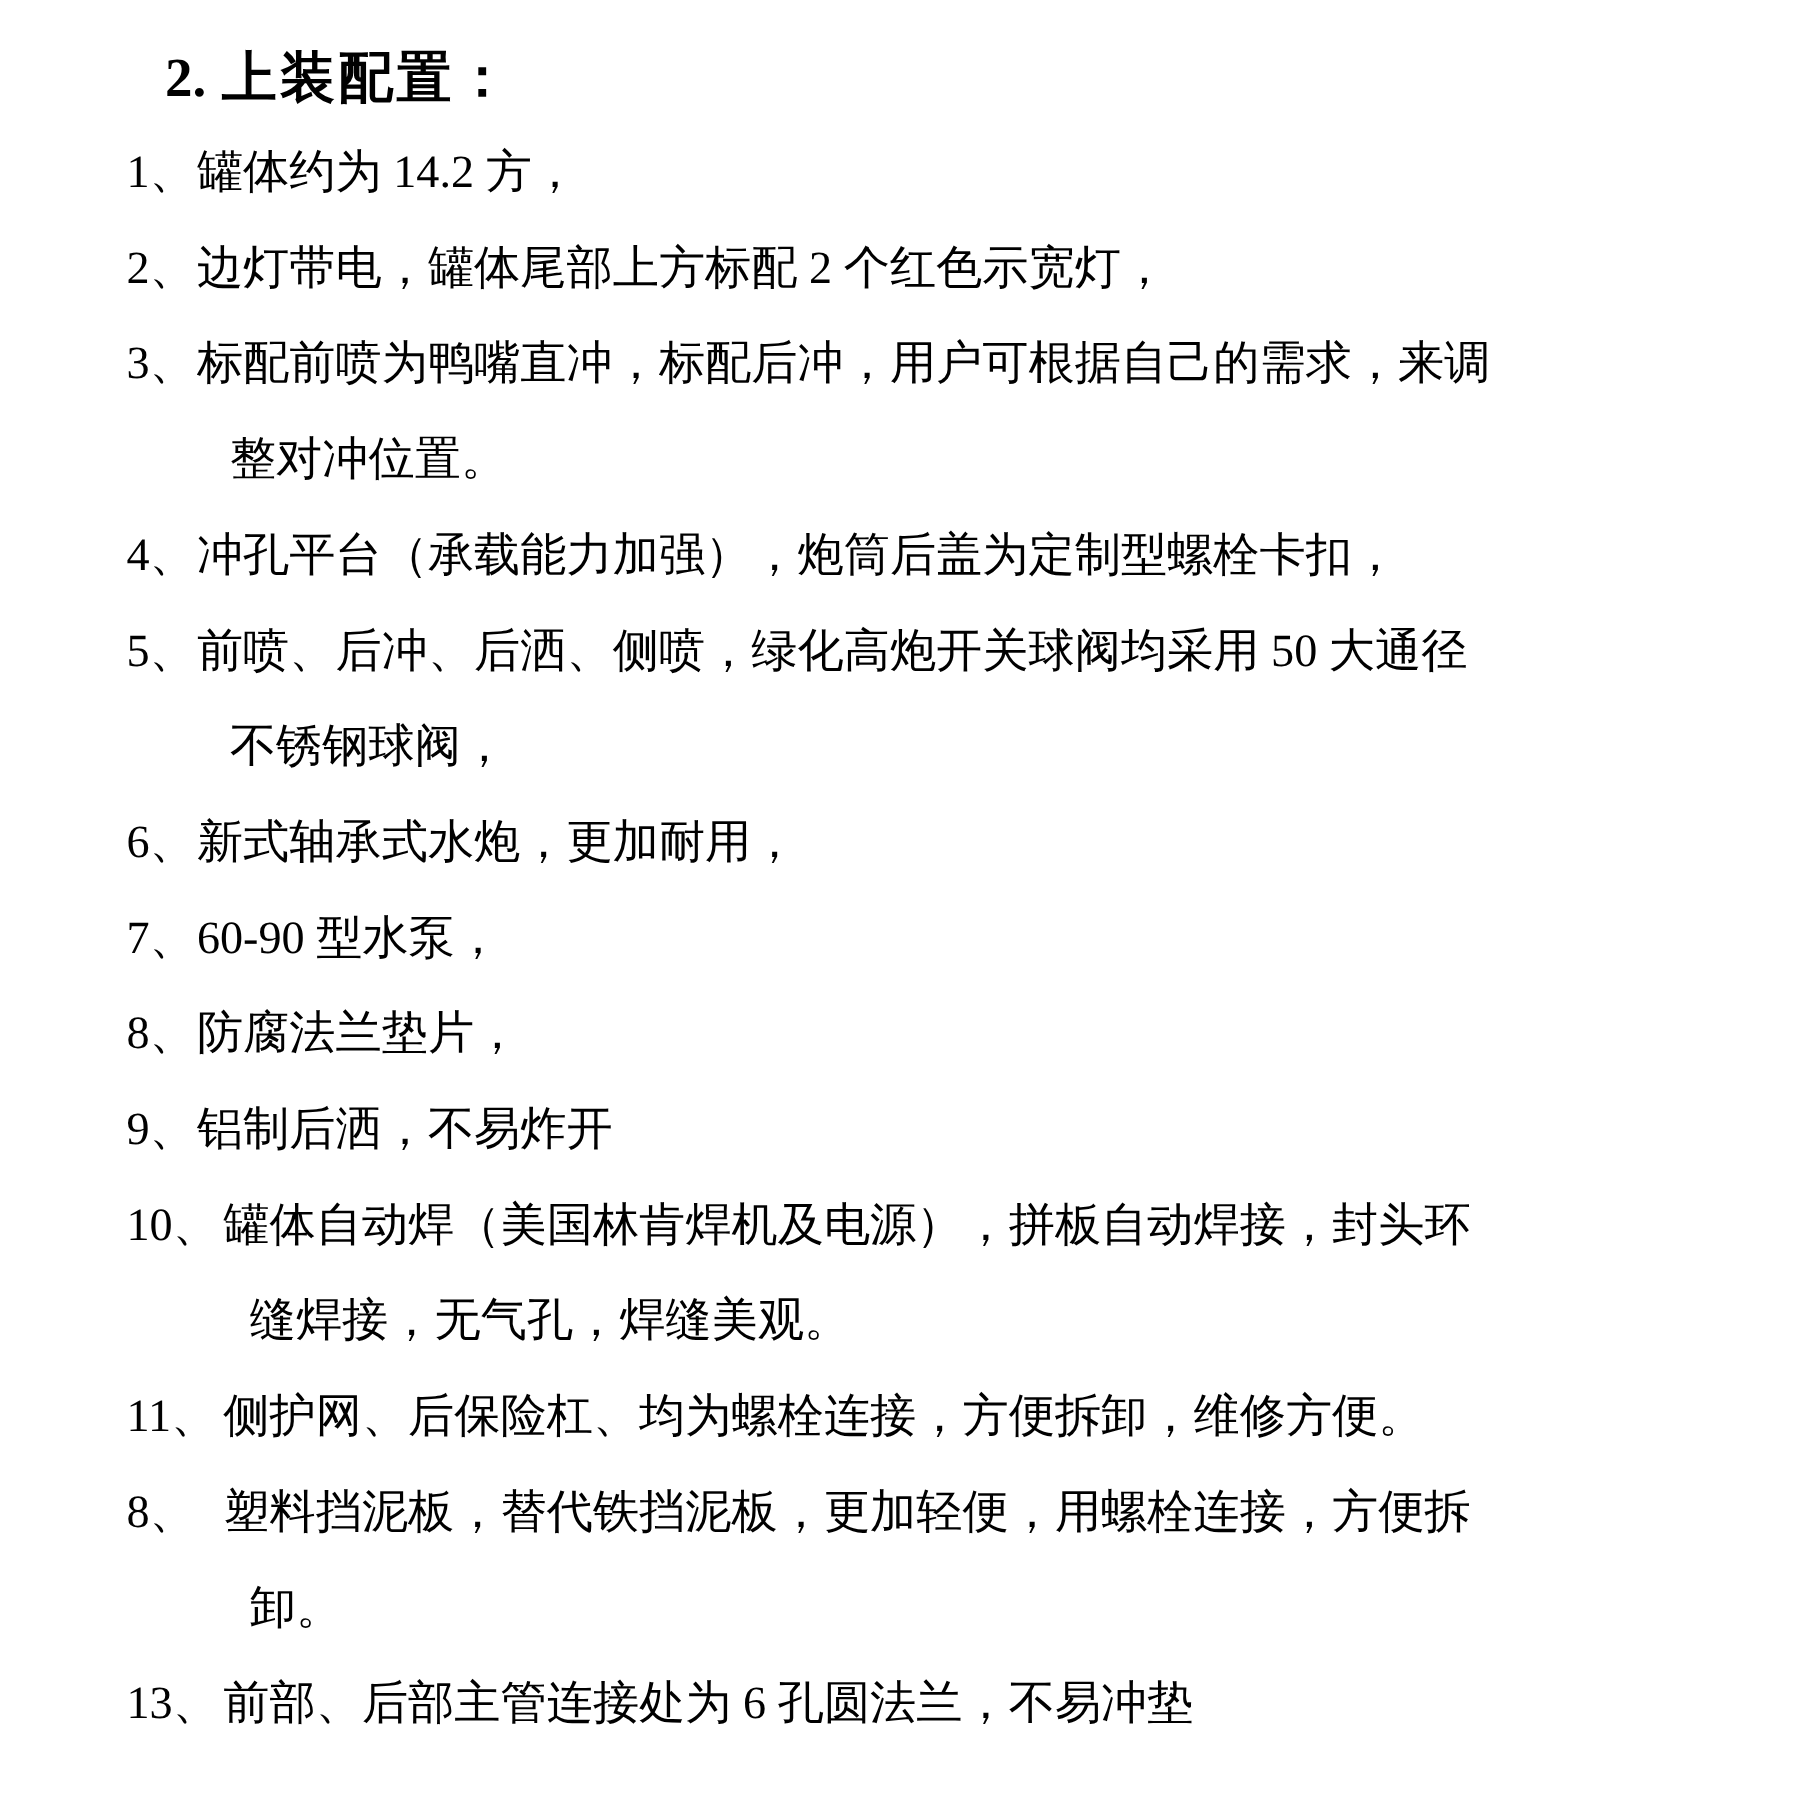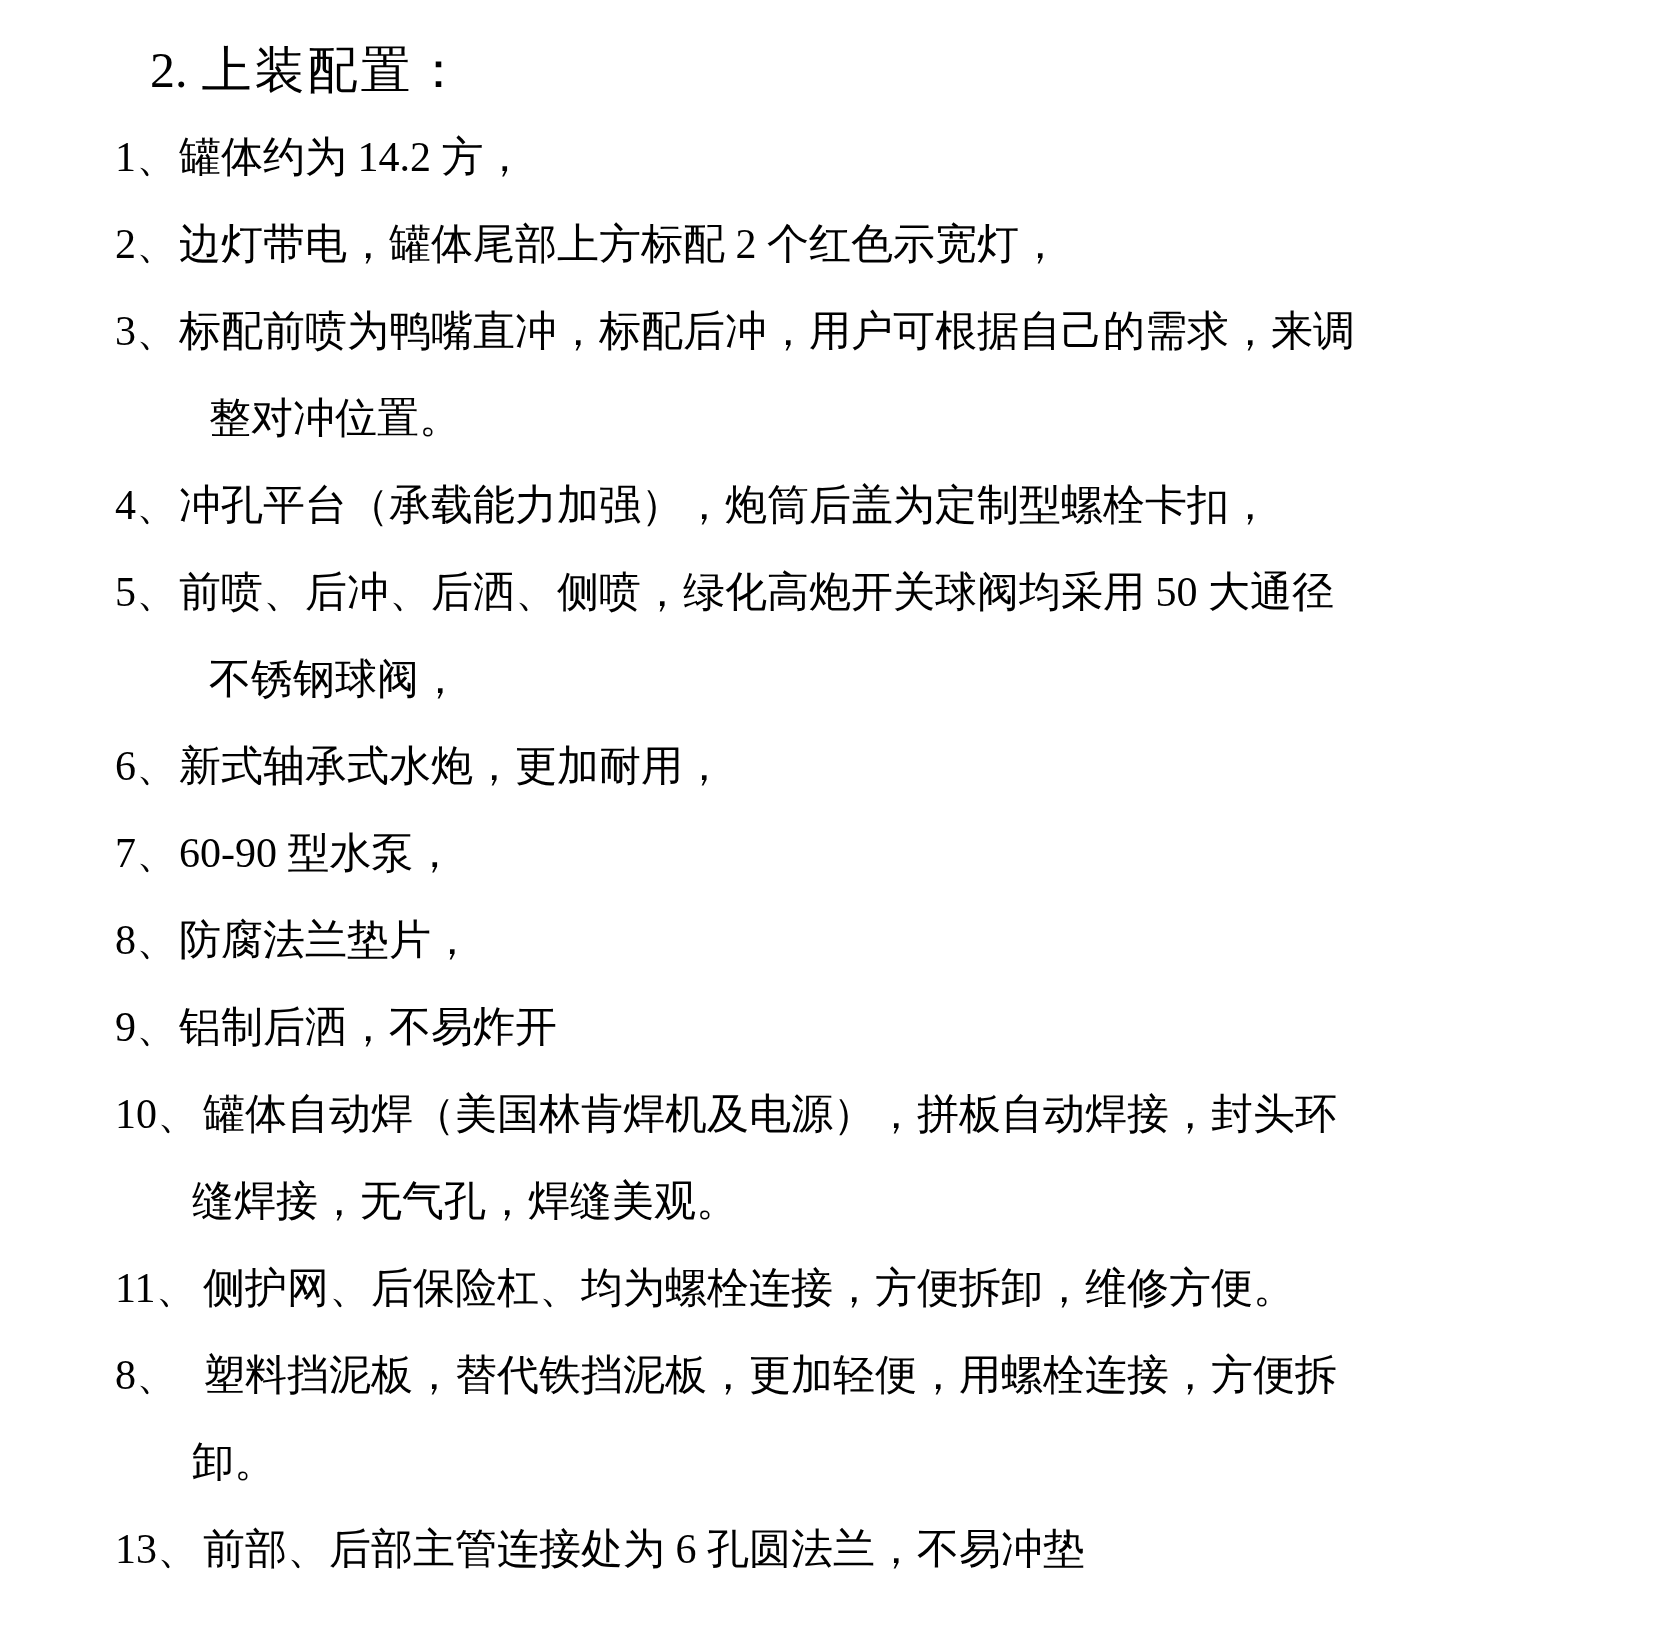--- a/index.html
+++ b/index.html
@@ -10,21 +10,21 @@
     height: 1637px;
     background: #ffffff;
     color: #000000;
     font-family: "Liberation Serif", "DejaVu Serif", serif;
     overflow: hidden;
     padding-top: 27px;
   }
   .heading {
     font-size: 50px;
     line-height: 87px;
-    font-weight: normal;
+    font-weight: bold;
     padding-left: 150px;
     white-space: nowrap;
     color: #000000;
   }
   .h-num {
     font-family: "Liberation Serif", "DejaVu Serif", serif;
     margin-right: 14px;
   }
   .h-text {
     font-family: "Liberation Sans", "DejaVu Sans", sans-serif;
@@ -35,21 +35,21 @@
     font-size: 42px;
     line-height: 87px;
     white-space: nowrap;
     color: #000000;
   }
   .num { display: inline-block; }
   .n1 { width: 64px; }   
   .n2 { width: 88px; }   
   .cont { margin-left: 94px; }              
   .item-5  .cont { }     
-  .item-10 .cont, .item-12 .cont { margin-left: 77px; } 
+  .item-10 .cont, .item-12 .cont { margin-left: 112px; } 
 </style>
 </head>
 <body>
 
 <div class="page">
   <h1 class="heading"><span class="h-num">2.</span><span class="h-text">上装配置：</span></h1>
 
   <div class="items" id="items">
   <div class="item item-1">
     <div class="line first"><span class="num n1">1、</span><span class="text">罐体约为 14.2 方，</span></div>

